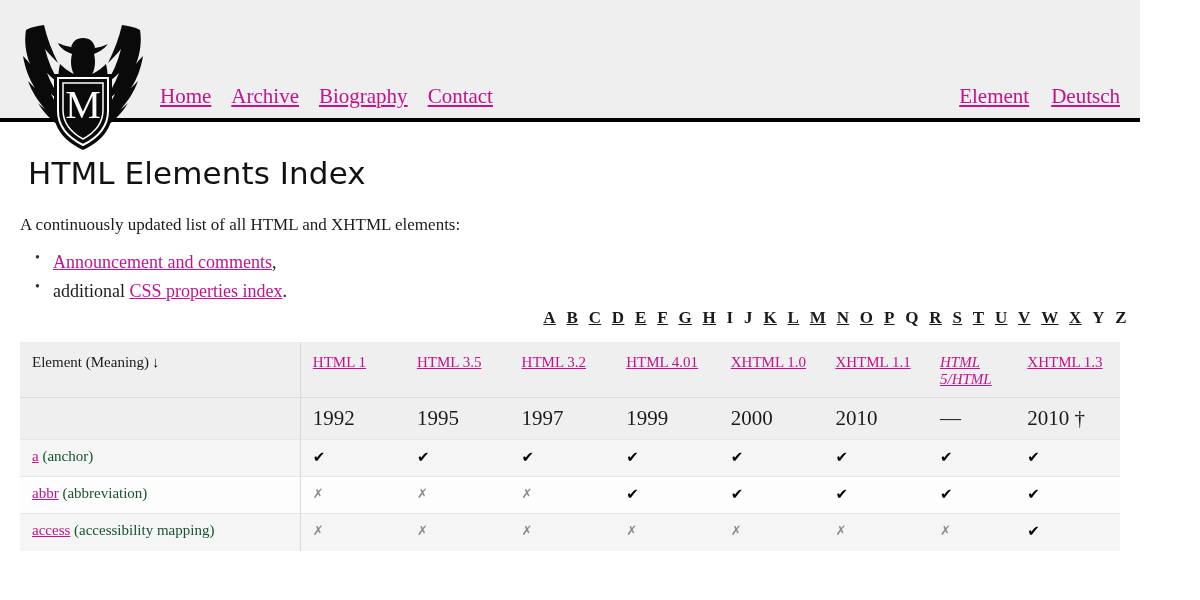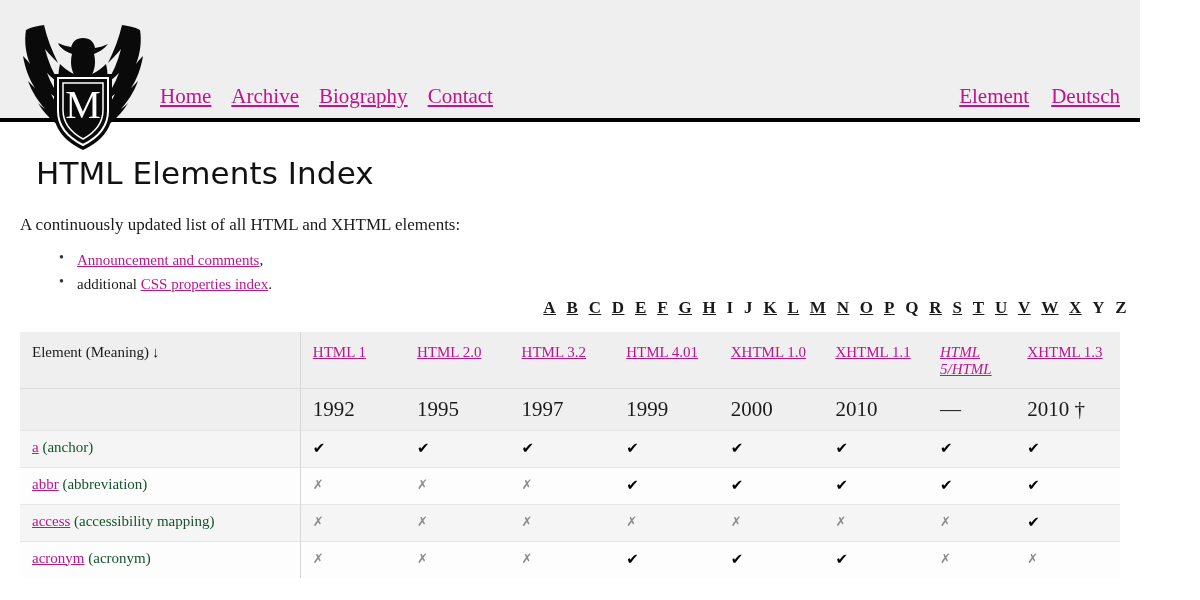--- a/index.html
+++ b/index.html
@@ -58,39 +58,38 @@
 
   
   .main {
     padding: 0 20px;
   }
   h1.page-title {
     font-family: "DejaVu Sans", "Liberation Sans", sans-serif;
     font-weight: 400;
     font-size: 31px;
     line-height: 1;
-    margin: 36px 0 0 16px;
+    margin: 36px 0 0 8px;
     color: #111;
     letter-spacing: 0.1px;
   }
   p.lede {
     font-size: 17px;
     margin: 26px 0 0 0;
     color: #1a1a1a;
   }
   ul.links-list {
     margin: 13px 0 0 0;
     padding-left: 33px;
     list-style: none;
   }
   ul.links-list li {
-    font-size: 15px;
+    font-size: 18px;
     line-height: 1.6;
     position: relative;
-    margin-left: 24px;
   }
   ul.links-list li:before {
     content: "\2022";
     position: absolute;
     left: -18px;
     top: -1px;
     font-size: 14px;
     color: #333;
   }
   a.inline-link {
@@ -294,21 +293,21 @@
     <span class="alpha">Z</span>
   </div>
 
   <table class="elements-table">
     <thead>
       <tr class="head-row">
         <th class="col-element">
           <span>Element (Meaning)</span><span class="sort-arrow">↓</span>
         </th>
         <th class="col-ver"><span class="ver-link">HTML 1</span></th>
-        <th class="col-ver"><span class="ver-link">HTML 2.0</span></th>
+        <th class="col-ver"><span class="ver-link">HTML 3.5</span></th>
         <th class="col-ver"><span class="ver-link">HTML 3.2</span></th>
         <th class="col-ver"><span class="ver-link">HTML 4.01</span></th>
         <th class="col-ver"><span class="ver-link">XHTML 1.0</span></th>
         <th class="col-ver"><span class="ver-link">XHTML 1.1</span></th>
         <th class="col-ver narrow"><span class="ver-link italic">HTML 5/HTML</span></th>
         <th class="col-ver"><span class="ver-link">XHTML 1.3</span></th>
       </tr>
       <tr class="years-row">
         <td class="col-element"></td>
         <td class="col-ver"><span class="year-text">1992</span></td>
@@ -348,27 +347,16 @@
           <td class="col-element"><a class="el-link">access</a><span class="el-meaning"> (accessibility mapping)</span></td>
           <td class="col-ver"><span class="mark-no">✗</span></td>
           <td class="col-ver"><span class="mark-no">✗</span></td>
           <td class="col-ver"><span class="mark-no">✗</span></td>
           <td class="col-ver"><span class="mark-no">✗</span></td>
           <td class="col-ver"><span class="mark-no">✗</span></td>
           <td class="col-ver"><span class="mark-no">✗</span></td>
           <td class="col-ver narrow"><span class="mark-no">✗</span></td>
           <td class="col-ver"><span class="mark-yes">✔</span></td>
         </tr>
-        <tr>
-          <td class="col-element"><a class="el-link">acronym</a><span class="el-meaning"> (acronym)</span></td>
-          <td class="col-ver"><span class="mark-no">✗</span></td>
-          <td class="col-ver"><span class="mark-no">✗</span></td>
-          <td class="col-ver"><span class="mark-no">✗</span></td>
-          <td class="col-ver"><span class="mark-yes">✔</span></td>
-          <td class="col-ver"><span class="mark-yes">✔</span></td>
-          <td class="col-ver"><span class="mark-yes">✔</span></td>
-          <td class="col-ver narrow"><span class="mark-no">✗</span></td>
-          <td class="col-ver"><span class="mark-no">✗</span></td>
-        </tr>
       </tbody>
   </table>
 
 </div>
 
 </body></html>

